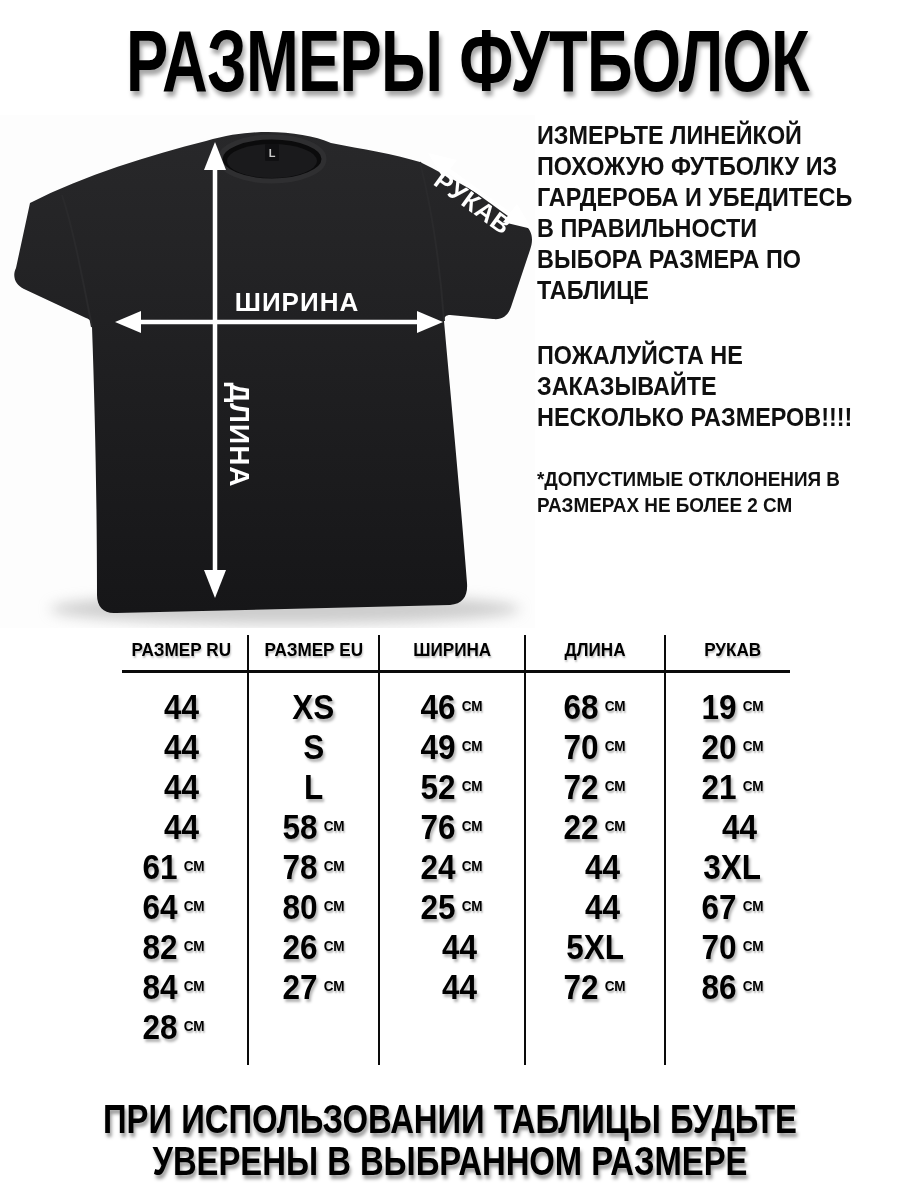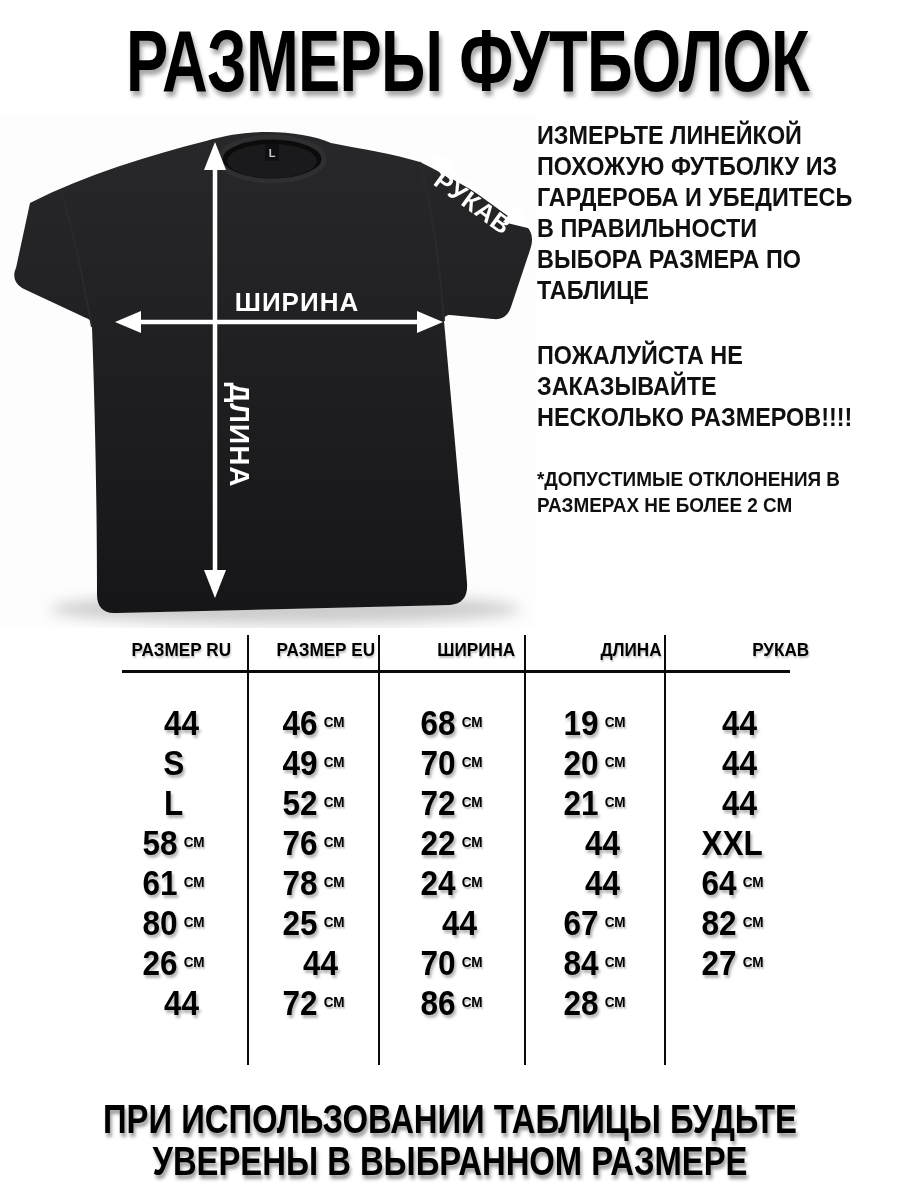--- a/index.html
+++ b/index.html
@@ -22,22 +22,22 @@
     transform:scaleX(0.9);transform-origin:left top;
     font-weight:700;color:#101010;
   }
   .side p{margin:0;white-space:pre-line;}
   .side .measure{font-size:26px;line-height:31px;}
   .side .warn{font-size:26px;line-height:31px;margin-top:34px;}
   .side .note{font-size:21px;line-height:26px;margin-top:33px;}
   
   .table{position:absolute;left:100px;top:628px;width:700px;height:445px;}
   .thead,.tbody{display:grid;grid-template-columns:148px 131px 146px 140px 135px;}
-  .thead{height:43px;align-items:center;gap:12px;}
-  .tbody{padding-top:32px;grid-auto-rows:40px;}
+  .thead{height:43px;align-items:center;}
+  .tbody{padding-top:16px;grid-auto-rows:40px;}
   .th,.td{display:flex;align-items:center;justify-content:center;font-weight:700;}
   .c0{padding-left:14px;}
   .hwrap{font-size:19px;transform:scaleX(0.9);white-space:nowrap;
          text-shadow:1px 2px 2px rgba(0,0,0,0.25);}
   .cellwrap{display:inline-flex;align-items:center;transform:scaleX(0.9);white-space:nowrap;}
   .big{font-size:35px;text-shadow:2px 3px 3px rgba(0,0,0,0.3);}
   .unit{font-size:15px;margin-left:7px;margin-top:-4px;text-shadow:1px 2px 2px rgba(0,0,0,0.3);}
   .rule{position:absolute;top:42px;left:22px;width:668px;height:3px;background:#0a0a0a;}
   .vline{position:absolute;top:7px;width:2px;height:430px;background:#0a0a0a;}
   .v1{left:147px;} .v2{left:278px;} .v3{left:424px;} .v4{left:564px;}
@@ -157,20 +157,25 @@
   <div class="vline v1"></div>
   <div class="vline v2"></div>
   <div class="vline v3"></div>
   <div class="vline v4"></div>
   <div class="tbody">
       <div class="td c0">
         <div class="cellwrap">
           <div class="big">44</div>
         </div>
       </div>
+      <div class="td c1">
+        <div class="cellwrap">
+          <div class="big">XS</div>
+        </div>
+      </div>
       <div class="td c2">
         <div class="cellwrap">
           <div class="big">46</div>
           <div class="unit">СМ</div>
         </div>
       </div>
       <div class="td c3">
         <div class="cellwrap">
           <div class="big">68</div>
           <div class="unit">СМ</div>
@@ -259,46 +264,46 @@
         <div class="cellwrap">
           <div class="big">22</div>
           <div class="unit">СМ</div>
         </div>
       </div>
       <div class="td c0">
         <div class="cellwrap">
           <div class="big">44</div>
         </div>
       </div>
+      <div class="td c2">
+        <div class="cellwrap">
+          <div class="big">61</div>
+          <div class="unit">СМ</div>
+        </div>
+      </div>
+      <div class="td c3">
+        <div class="cellwrap">
+          <div class="big">78</div>
+          <div class="unit">СМ</div>
+        </div>
+      </div>
+      <div class="td c4">
+        <div class="cellwrap">
+          <div class="big">24</div>
+          <div class="unit">СМ</div>
+        </div>
+      </div>
+      <div class="td c0">
+        <div class="cellwrap">
+          <div class="big">44</div>
+        </div>
+      </div>
       <div class="td c1">
         <div class="cellwrap">
-          <div class="big">XXL</div>
-        </div>
-      </div>
-      <div class="td c2">
-        <div class="cellwrap">
-          <div class="big">61</div>
-          <div class="unit">СМ</div>
-        </div>
-      </div>
-      <div class="td c3">
-        <div class="cellwrap">
-          <div class="big">78</div>
-          <div class="unit">СМ</div>
-        </div>
-      </div>
-      <div class="td c4">
-        <div class="cellwrap">
-          <div class="big">24</div>
-          <div class="unit">СМ</div>
-        </div>
-      </div>
-      <div class="td c0">
-        <div class="cellwrap">
-          <div class="big">44</div>
+          <div class="big">3XL</div>
         </div>
       </div>
       <div class="td c2">
         <div class="cellwrap">
           <div class="big">64</div>
           <div class="unit">СМ</div>
         </div>
       </div>
       <div class="td c3">
         <div class="cellwrap">
@@ -331,20 +336,25 @@
       </div>
       <div class="td c4">
         <div class="cellwrap">
           <div class="big">26</div>
           <div class="unit">СМ</div>
         </div>
       </div>
       <div class="td c0">
         <div class="cellwrap">
           <div class="big">44</div>
+        </div>
+      </div>
+      <div class="td c1">
+        <div class="cellwrap">
+          <div class="big">5XL</div>
         </div>
       </div>
       <div class="td c2">
         <div class="cellwrap">
           <div class="big">70</div>
           <div class="unit">СМ</div>
         </div>
       </div>
       <div class="td c3">
         <div class="cellwrap">

